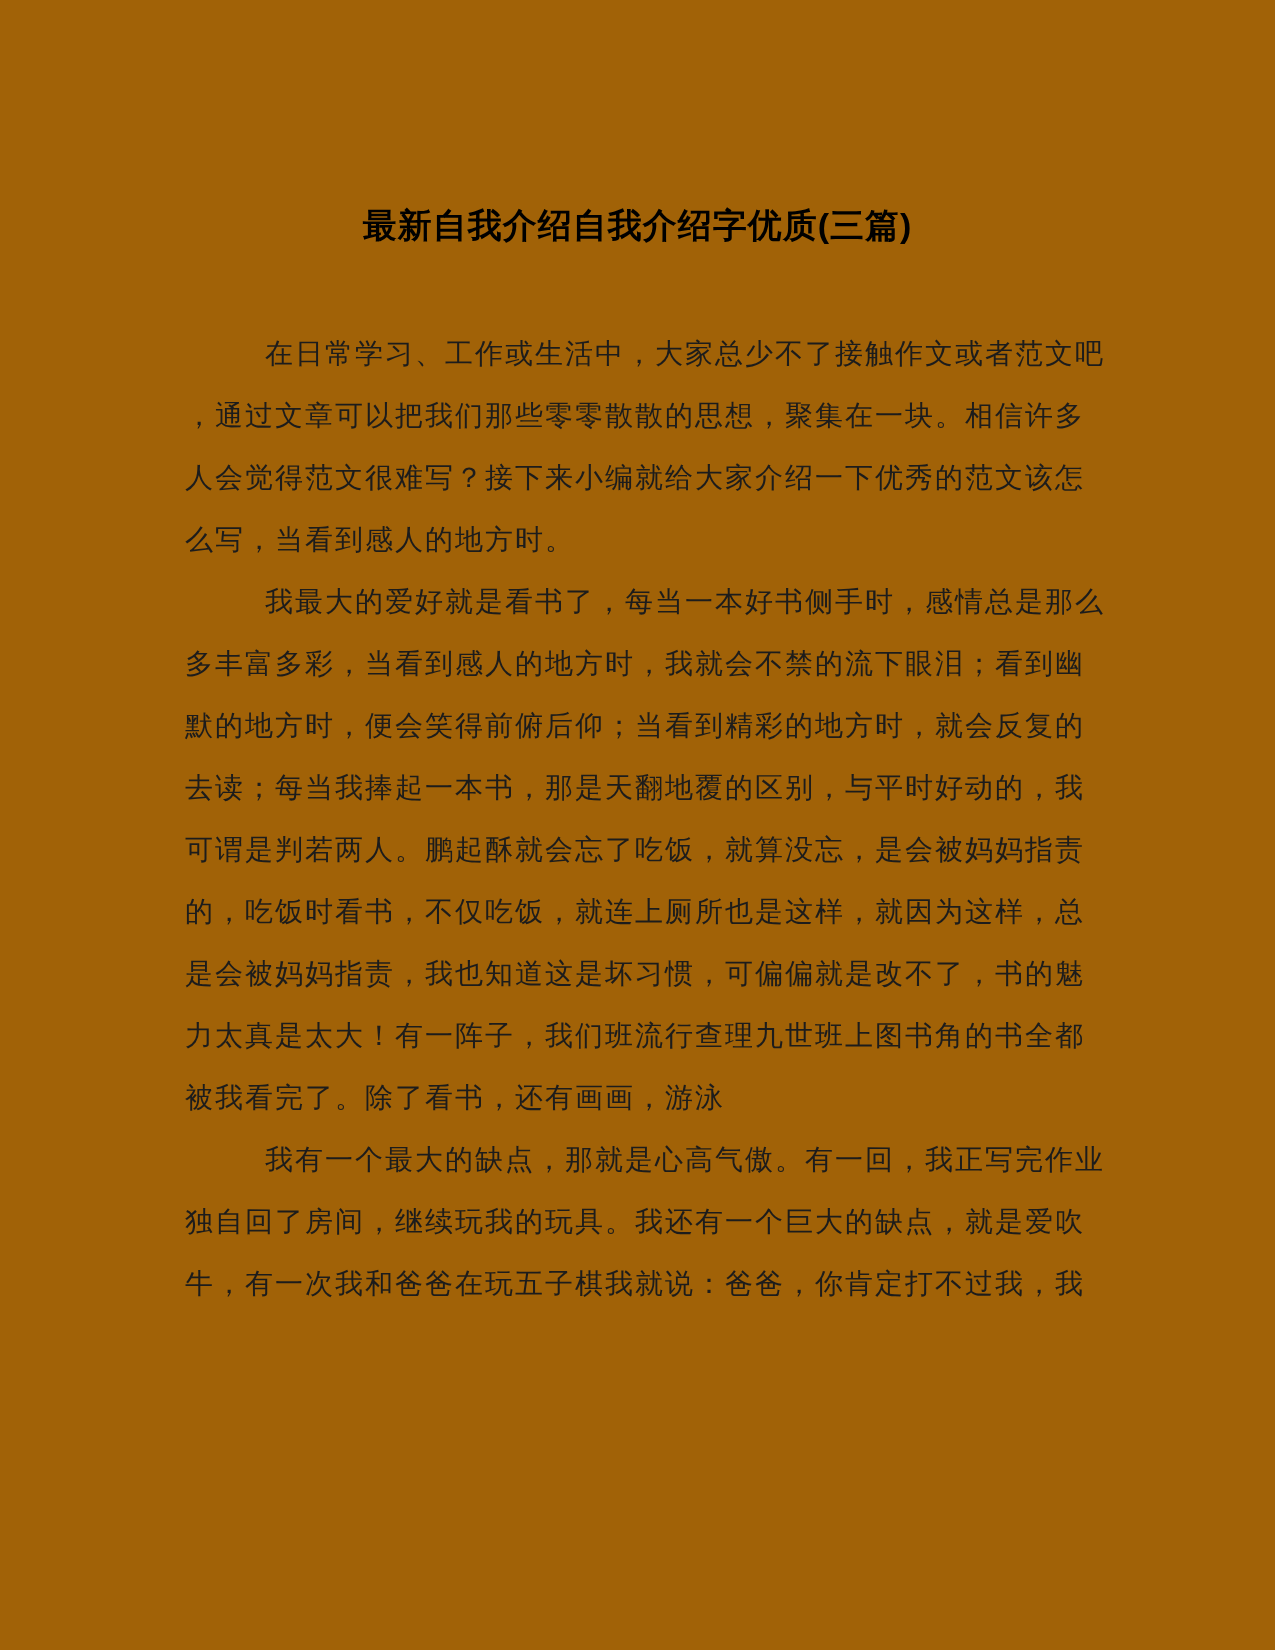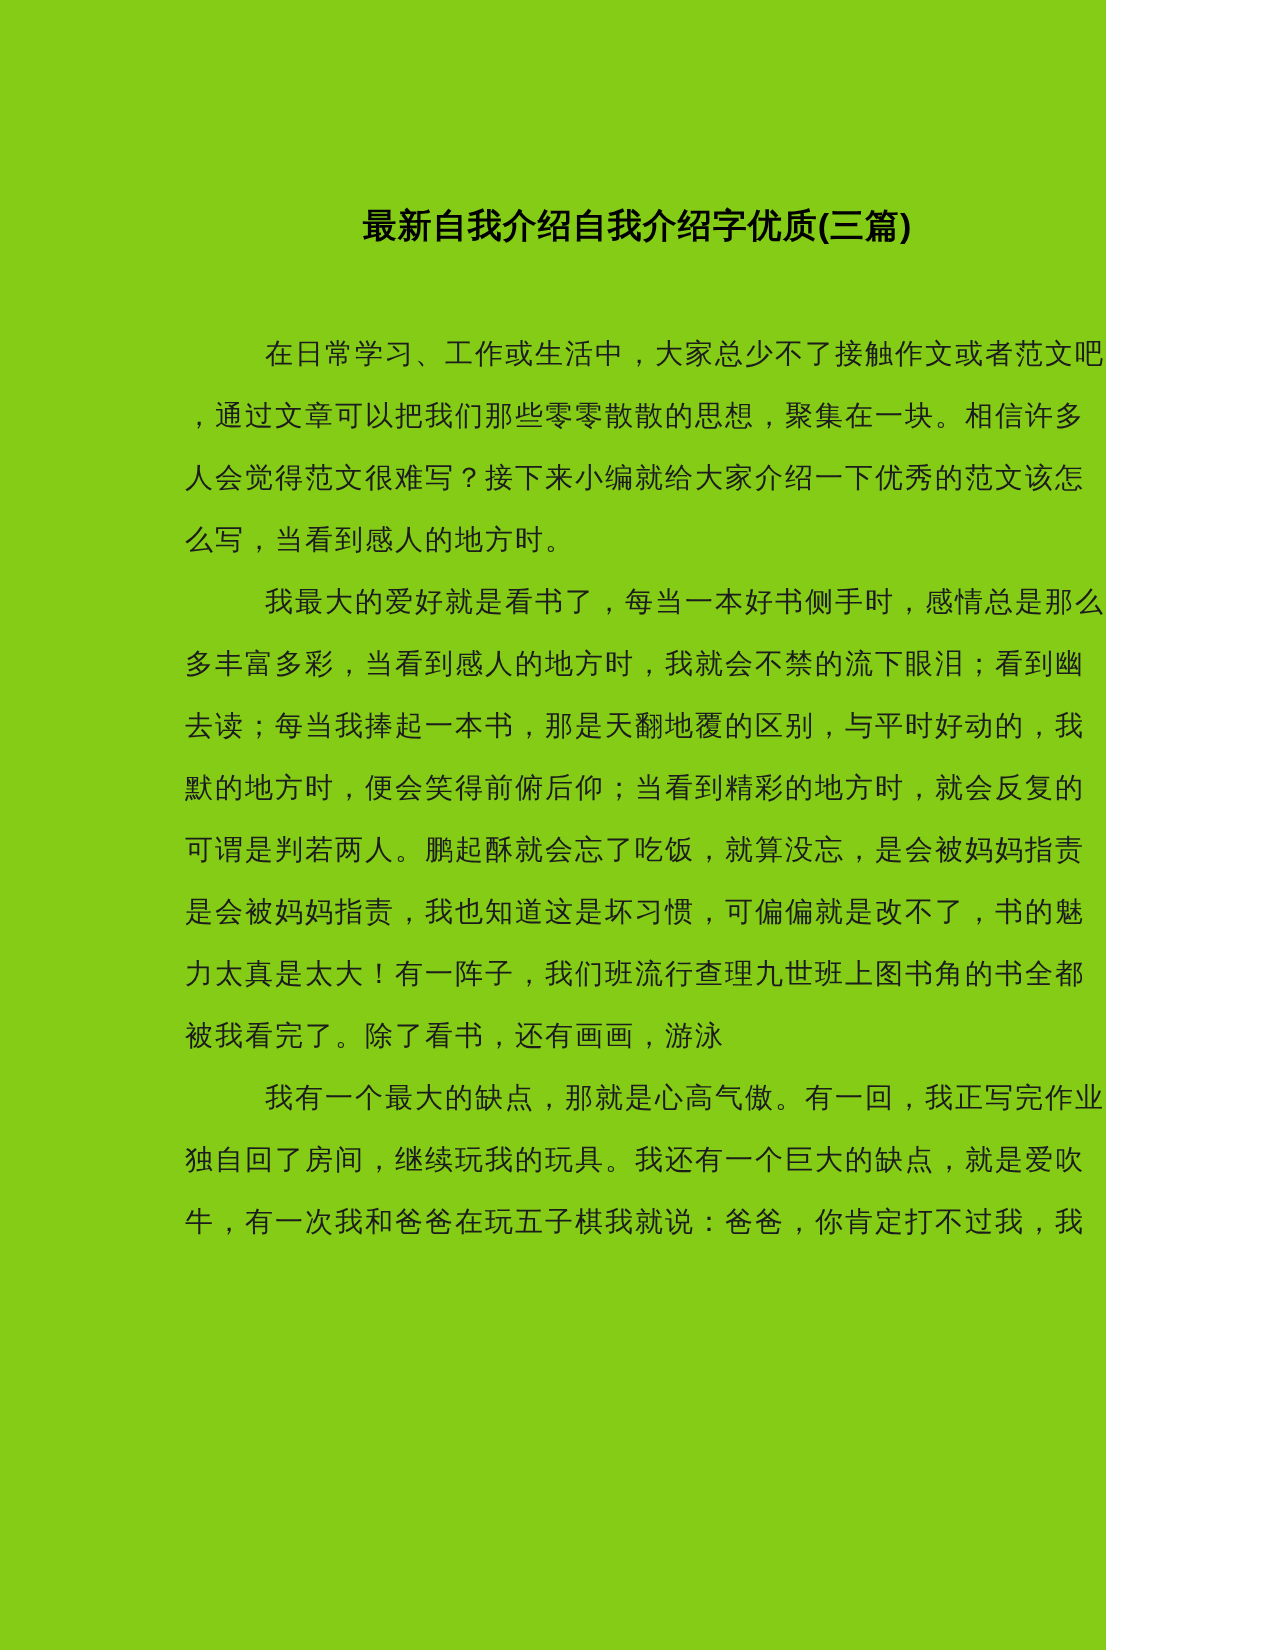--- a/index.html
+++ b/index.html
@@ -2,23 +2,23 @@
 <html><head>
 <meta charset="utf-8">
 <style>
   html, body {
     margin: 0;
     padding: 0;
     background: #ffffff;
   }
   .page {
     position: relative;
-    width: 1106px;
+    width: 1275px;
     height: 1650px;
-    background: #84cc16;
+    background: #a16207;
     overflow: hidden;
     box-sizing: border-box;
   }
   .content {
     position: absolute;
     top: 194px;
     left: 185px;
     width: 905px;
   }
   .doc-title {
@@ -55,23 +55,24 @@
   <div class="content">
     <div class="doc-title">最新自我介绍自我介绍字优质(三篇)</div>
     <div class="title-gap"></div>
     <div>
         <div class="text-line indent">在日常学习、工作或生活中，大家总少不了接触作文或者范文吧</div>
         <div class="text-line">，通过文章可以把我们那些零零散散的思想，聚集在一块。相信许多</div>
         <div class="text-line">人会觉得范文很难写？接下来小编就给大家介绍一下优秀的范文该怎</div>
         <div class="text-line">么写，当看到感人的地方时。</div>
         <div class="text-line indent">我最大的爱好就是看书了，每当一本好书侧手时，感情总是那么</div>
         <div class="text-line">多丰富多彩，当看到感人的地方时，我就会不禁的流下眼泪；看到幽</div>
+        <div class="text-line">默的地方时，便会笑得前俯后仰；当看到精彩的地方时，就会反复的</div>
         <div class="text-line">去读；每当我捧起一本书，那是天翻地覆的区别，与平时好动的，我</div>
-        <div class="text-line">默的地方时，便会笑得前俯后仰；当看到精彩的地方时，就会反复的</div>
         <div class="text-line">可谓是判若两人。鹏起酥就会忘了吃饭，就算没忘，是会被妈妈指责</div>
+        <div class="text-line">的，吃饭时看书，不仅吃饭，就连上厕所也是这样，就因为这样，总</div>
         <div class="text-line">是会被妈妈指责，我也知道这是坏习惯，可偏偏就是改不了，书的魅</div>
         <div class="text-line">力太真是太大！有一阵子，我们班流行查理九世班上图书角的书全都</div>
         <div class="text-line">被我看完了。除了看书，还有画画，游泳</div>
         <div class="text-line indent">我有一个最大的缺点，那就是心高气傲。有一回，我正写完作业</div>
         <div class="text-line">独自回了房间，继续玩我的玩具。我还有一个巨大的缺点，就是爱吹</div>
         <div class="text-line">牛，有一次我和爸爸在玩五子棋我就说：爸爸，你肯定打不过我，我</div>
       </div>
   </div>
 </div>
 

